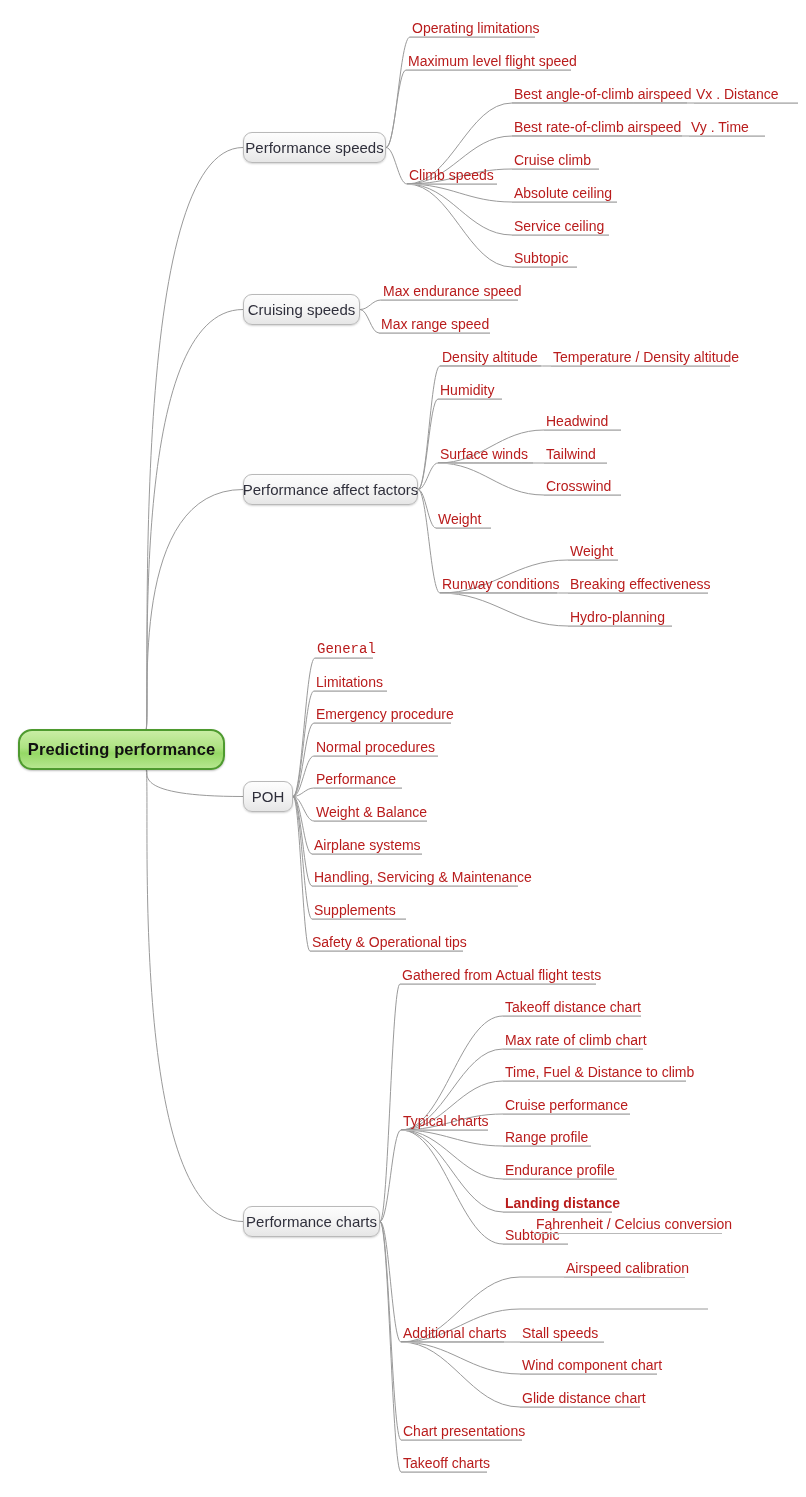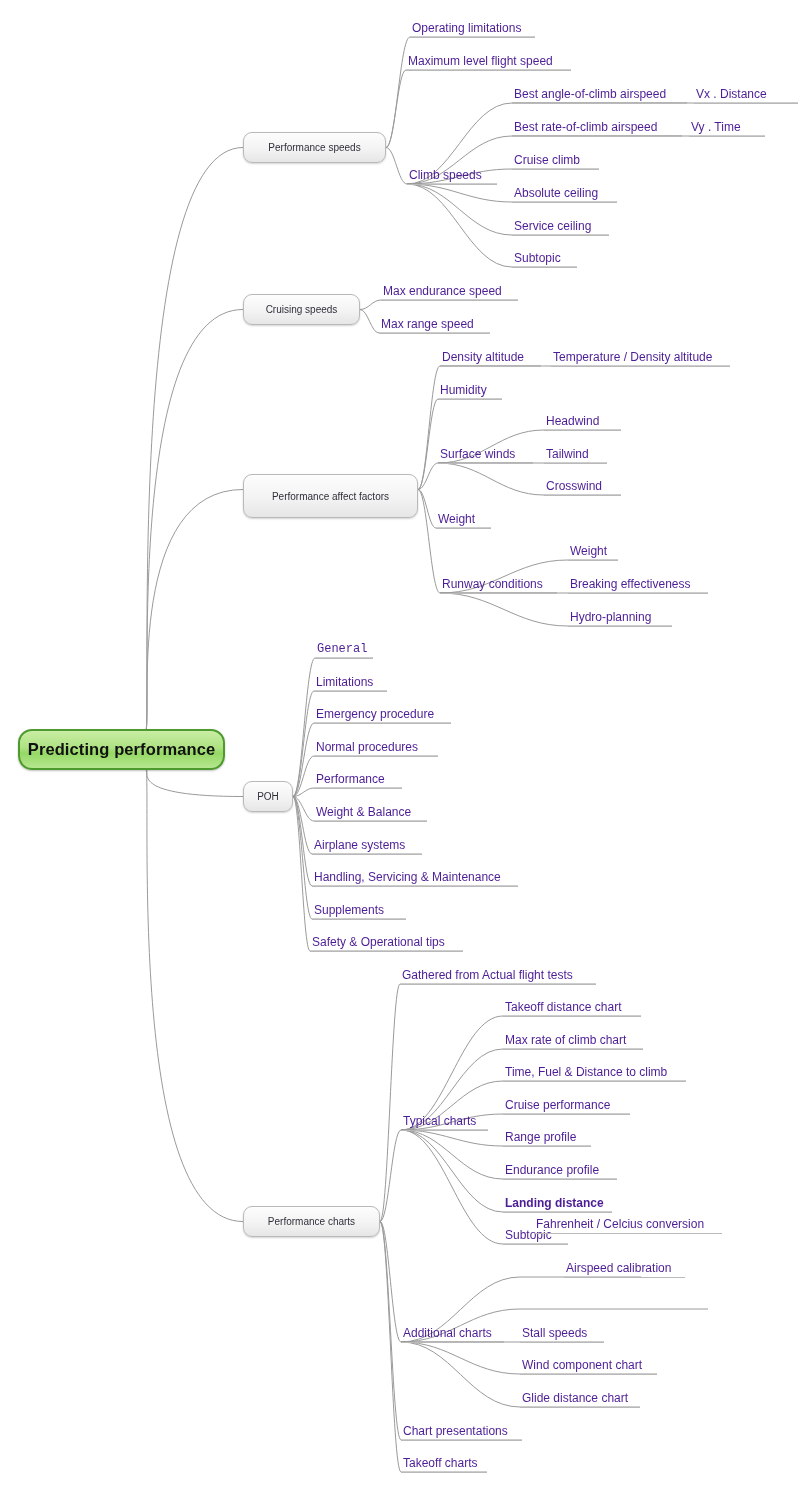--- a/index.html
+++ b/index.html
@@ -23,29 +23,29 @@
     box-shadow:0 1px 2px rgba(0,0,0,0.25);
   }
 
   
   .lvl1{
     box-sizing:border-box;
     border:1px solid #b9b9b9;
     border-radius:9px;
     background:linear-gradient(to bottom,#fdfdfd 0%,#f3f3f3 55%,#e6e6e6 100%);
     color:#2f2f3b;
-    font-size:10px;
+    font-size:15px;
     display:flex;align-items:center;justify-content:center;
     box-shadow:0 1px 2px rgba(0,0,0,0.18);
   }
 
   
   .leaf{
-    color:#4c1d95;
-    font-size:12px;
+    color:#b91c1c;
+    font-size:14px;
     line-height:15px;
   }
   .leaf .txt{display:block;padding:0 2px 1px 2px;}
   .leaf .rule{display:block;height:1px;background:#b9b9b9;}
 </style>
 </head>
 <body>
 
 <div id="map">
   <svg class="links" id="links" viewBox="0 0 806 1497" xmlns="http://www.w3.org/2000/svg">
@@ -163,21 +163,21 @@
     </svg>
 <div class="node root" style="left: 18px; top: 729px; width: 207px; height: 41px;">
       <span>Predicting performance</span>
     </div>
     <div class="node lvl1" style="left: 243px; top: 132px; width: 143px; height: 31px;">
       <span>Performance speeds</span>
     </div>
     <div class="node lvl1" style="left: 243px; top: 294px; width: 117px; height: 31px;">
       <span>Cruising speeds</span>
     </div>
-    <div class="node lvl1" style="left: 243px; top: 474px; width: 175px; height: 44px;">
+    <div class="node lvl1" style="left: 243px; top: 474px; width: 175px; height: 31px;">
       <span>Performance affect factors</span>
     </div>
     <div class="node lvl1" style="left: 243px; top: 781px; width: 50px; height: 31px;">
       <span>POH</span>
     </div>
     <div class="node lvl1" style="left: 243px; top: 1206px; width: 137px; height: 31px;">
       <span>Performance charts</span>
     </div>
     <div class="node leaf" style="left: 410px; top: 21px;">
       <span class="txt">Operating limitations</span>

